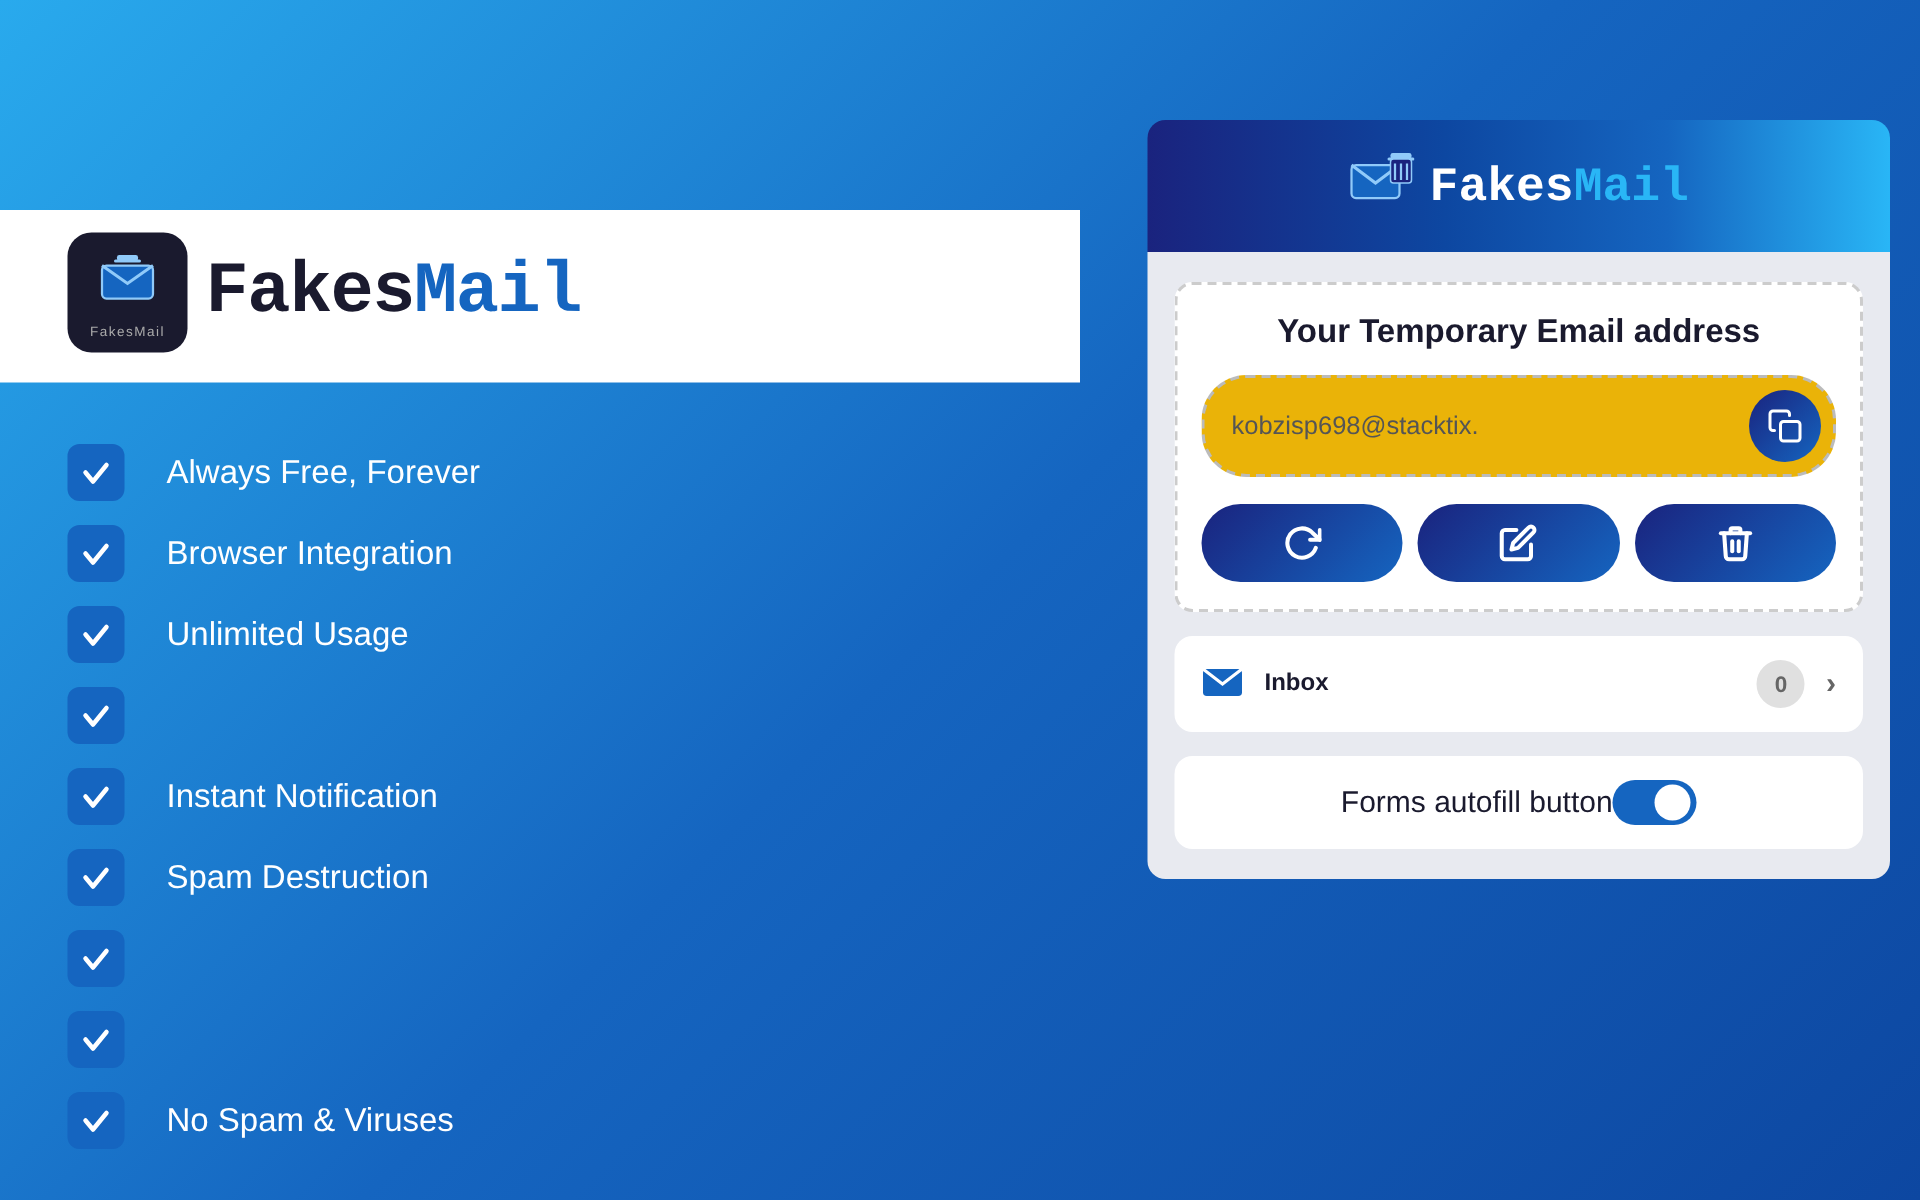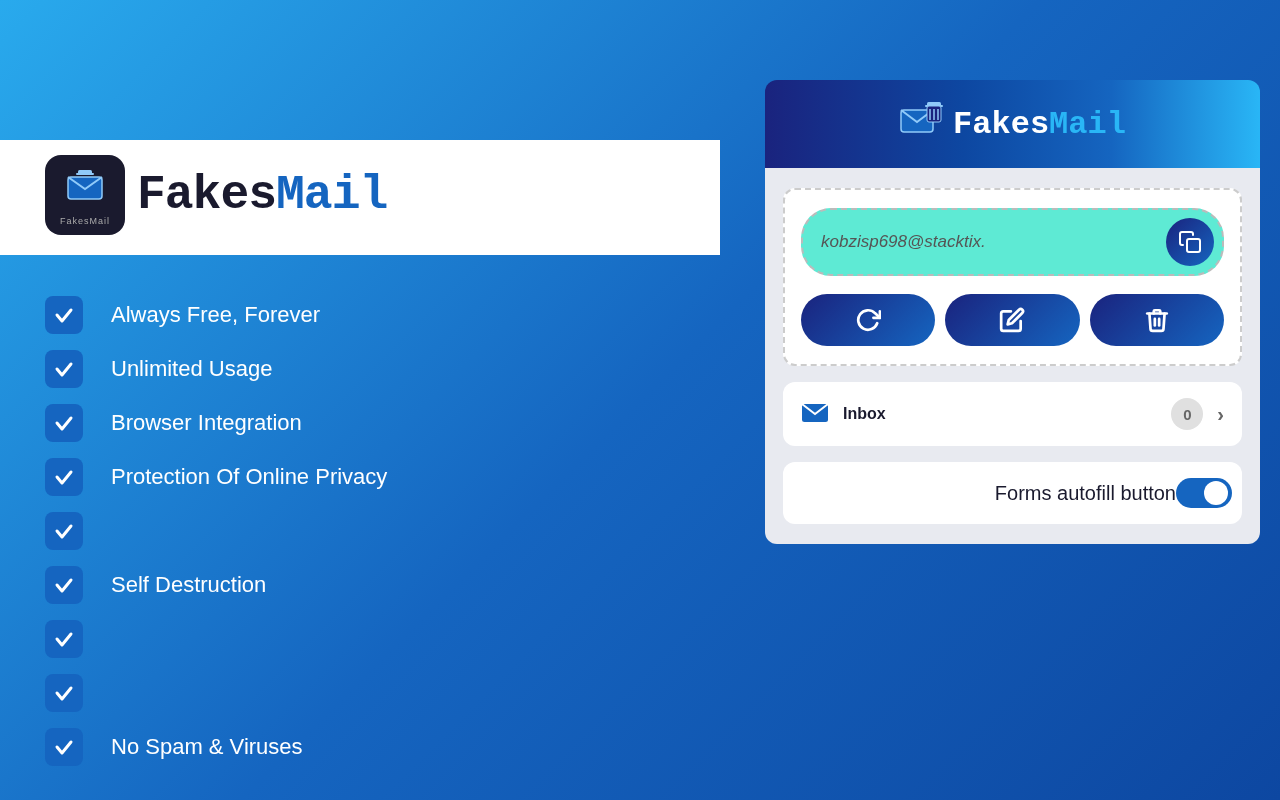--- a/index.html
+++ b/index.html
@@ -184,25 +184,24 @@
       color: #1a1a2e;
       margin-bottom: 16px;
       text-align: center;
     }
 
     .email-input-row {
       display: flex;
       align-items: center;
       gap: 24px;
       margin-bottom: 18px;
-      background: #5eead4;
+      background: #eab308;
       border: 2px dashed #bbb;
       border-radius: 30px;
       padding: 8px 8px 8px 18px;
-      font-style: italic;
     }
 
     .email-input-text {
       flex: 1;
       font-size: 17px;
       color: #555;
       background: transparent;
       border: none;
       outline: none;
       white-space: nowrap;
@@ -292,24 +291,24 @@
     .inbox-arrow {
       color: #666;
       font-size: 20px;
       font-weight: bold;
     }
 
     
     .autofill-row {
       background: white;
       border-radius: 12px;
-      padding: 16px 10px;
-      display: flex;
-      align-items: center;
-      justify-content: flex-end;
+      padding: 16px 26px;
+      display: flex;
+      align-items: center;
+      justify-content: center;
     }
 
     .autofill-label {
       font-size: 20px;
       color: #1a1a2e;
     }
 
     .toggle {
       width: 56px;
       height: 30px;
@@ -366,52 +365,52 @@
           </svg>
         </div>
         <span class="feature-label">Always Free, Forever</span>
       </div>
       <div class="feature-item">
         <div class="checkbox">
           <svg viewBox="0 0 22 22" fill="none" stroke="white" stroke-width="3" stroke-linecap="round" stroke-linejoin="round">
             <polyline points="4,11 9,17 18,6"></polyline>
           </svg>
         </div>
+        <span class="feature-label">Browser Integration</span>
+      </div>
+      <div class="feature-item">
+        <div class="checkbox">
+          <svg viewBox="0 0 22 22" fill="none" stroke="white" stroke-width="3" stroke-linecap="round" stroke-linejoin="round">
+            <polyline points="4,11 9,17 18,6"></polyline>
+          </svg>
+        </div>
         <span class="feature-label">Unlimited Usage</span>
       </div>
       <div class="feature-item">
         <div class="checkbox">
           <svg viewBox="0 0 22 22" fill="none" stroke="white" stroke-width="3" stroke-linecap="round" stroke-linejoin="round">
             <polyline points="4,11 9,17 18,6"></polyline>
           </svg>
         </div>
-        <span class="feature-label">Browser Integration</span>
-      </div>
-      <div class="feature-item">
-        <div class="checkbox">
-          <svg viewBox="0 0 22 22" fill="none" stroke="white" stroke-width="3" stroke-linecap="round" stroke-linejoin="round">
-            <polyline points="4,11 9,17 18,6"></polyline>
-          </svg>
-        </div>
-        <span class="feature-label">Protection Of Online Privacy</span>
-      </div>
-      <div class="feature-item">
-        <div class="checkbox">
-          <svg viewBox="0 0 22 22" fill="none" stroke="white" stroke-width="3" stroke-linecap="round" stroke-linejoin="round">
-            <polyline points="4,11 9,17 18,6"></polyline>
-          </svg>
-        </div>
-      </div>
-      <div class="feature-item">
-        <div class="checkbox">
-          <svg viewBox="0 0 22 22" fill="none" stroke="white" stroke-width="3" stroke-linecap="round" stroke-linejoin="round">
-            <polyline points="4,11 9,17 18,6"></polyline>
-          </svg>
-        </div>
-        <span class="feature-label">Self Destruction</span>
+      </div>
+      <div class="feature-item">
+        <div class="checkbox">
+          <svg viewBox="0 0 22 22" fill="none" stroke="white" stroke-width="3" stroke-linecap="round" stroke-linejoin="round">
+            <polyline points="4,11 9,17 18,6"></polyline>
+          </svg>
+        </div>
+        <span class="feature-label">Instant Notification</span>
+      </div>
+      <div class="feature-item">
+        <div class="checkbox">
+          <svg viewBox="0 0 22 22" fill="none" stroke="white" stroke-width="3" stroke-linecap="round" stroke-linejoin="round">
+            <polyline points="4,11 9,17 18,6"></polyline>
+          </svg>
+        </div>
+        <span class="feature-label">Spam Destruction</span>
       </div>
       <div class="feature-item">
         <div class="checkbox">
           <svg viewBox="0 0 22 22" fill="none" stroke="white" stroke-width="3" stroke-linecap="round" stroke-linejoin="round">
             <polyline points="4,11 9,17 18,6"></polyline>
           </svg>
         </div>
       </div>
       <div class="feature-item">
         <div class="checkbox">
@@ -449,20 +448,21 @@
       </svg>
     </span>
     <div class="panel-header-title">
       <span class="fakes">Fakes</span><span class="mail">Mail</span>
     </div>
   </div>
 
   <div class="panel-body">
 
     <div class="email-card">
+      <div class="email-card-title">Your Temporary Email address</div>
 
       <div class="email-input-row">
         <span class="email-input-text">kobzisp698@stacktix.</span>
         <button class="copy-btn" title="Copy email">
           <svg viewBox="0 0 24 24" fill="none" stroke="white" stroke-width="2" stroke-linecap="round" stroke-linejoin="round">
             <rect x="9" y="9" width="13" height="13" rx="2" ry="2"></rect>
             <path d="M5 15H4a2 2 0 0 1-2-2V4a2 2 0 0 1 2-2h9a2 2 0 0 1 2 2v1"></path>
           </svg>
         </button>
       </div>

